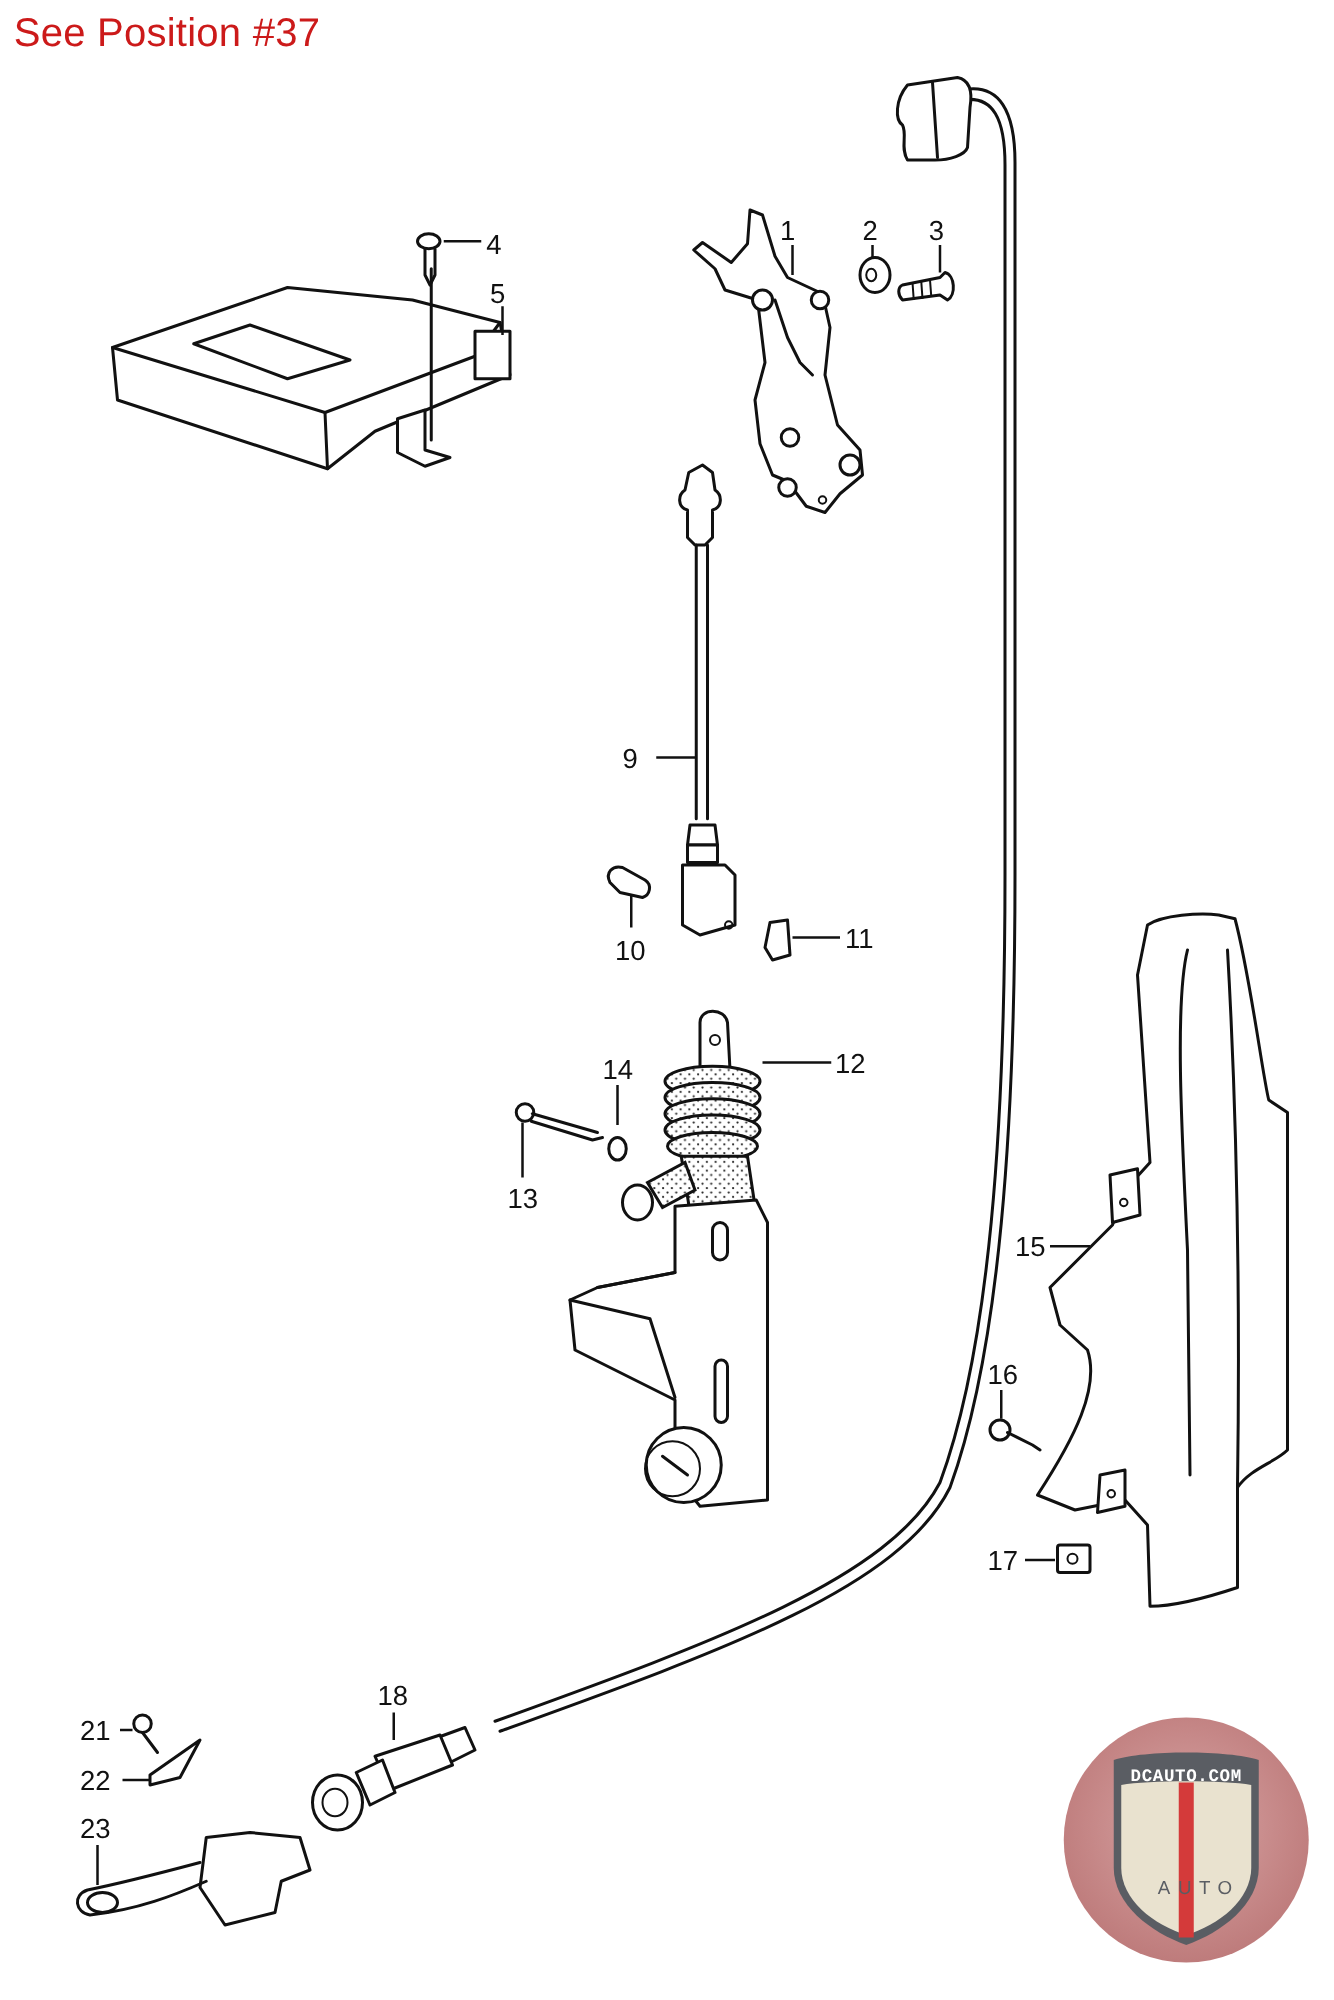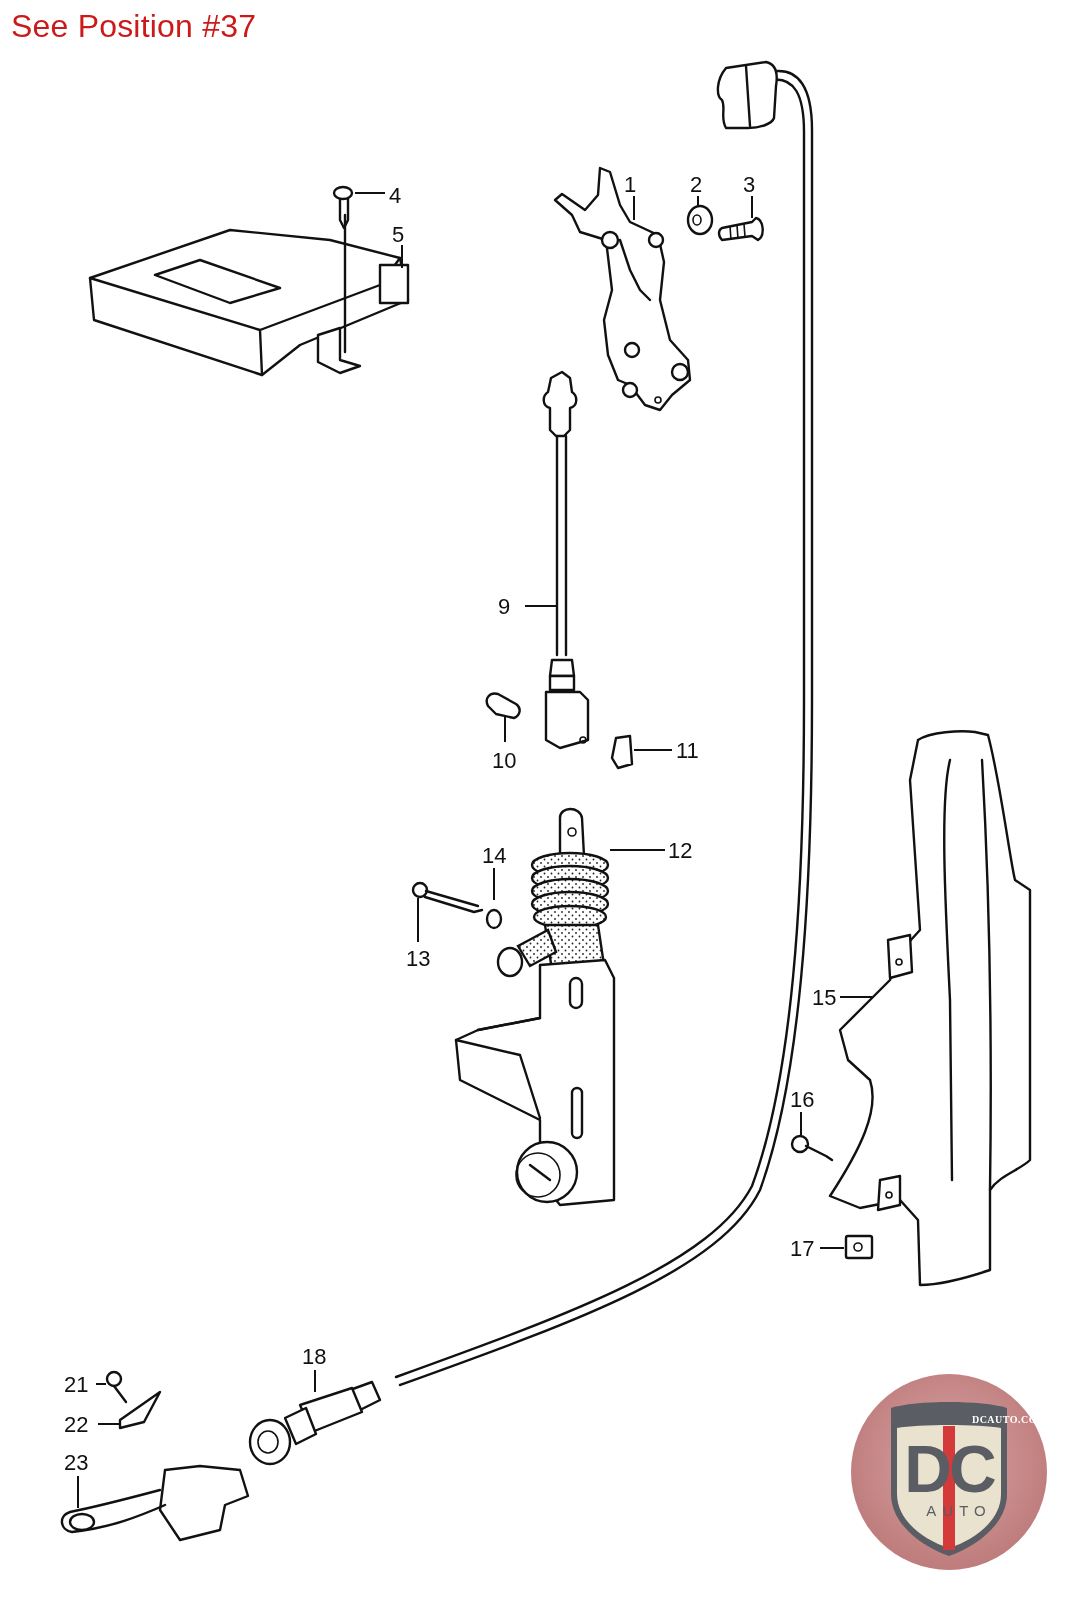--- a/index.html
+++ b/index.html
@@ -8,22 +8,22 @@
   svg.diagram { position: absolute; left: 0; top: 0; }
   svg.diagram .ln { fill: none; stroke: #111; stroke-width: 2.4; stroke-linejoin: round; stroke-linecap: round; }
   svg.diagram .fl { fill: #fff; stroke: #111; stroke-width: 2.4; stroke-linejoin: round; }
   svg.diagram .thin { fill: none; stroke: #111; stroke-width: 1.6; }
   svg.diagram .lead { stroke: #111; stroke-width: 2; fill: none; }
   svg.diagram .dots { fill: url(#dotpat); stroke: #111; stroke-width: 2.4; }
   svg.diagram text.callout { font-family: "Liberation Sans", sans-serif; font-size: 22px; fill: #111; }
   .logo { position: absolute; left: 851px; top: 1374px; width: 196px; height: 196px; border-radius: 50%;
           background: radial-gradient(circle at 50% 45%, #d8a6a6 0%, #c58686 55%, #b46d6d 100%); overflow: hidden; }
   .logo-shield { position: absolute; left: 34px; top: 24px; width: 128px; height: 160px; }
-  .logo-url { position: absolute; left: 0; top: 40px; width: 196px; text-align: right; font-family: Liberation Serif, serif;
-              font-weight: bold; font-size: 10px; color: #ffffff; letter-spacing: 0.5px; }
+  .logo-url { position: absolute; left: 0; top: 40px; width: 196px; text-align: center; font-family: Liberation Mono, monospace;
+              font-weight: bold; font-size: 14px; color: #ffffff; letter-spacing: 0.5px; }
   .logo-dc { position: absolute; left: 0; top: 62px; width: 196px; text-align: center; font-family: "Liberation Sans", sans-serif;
              font-weight: bold; font-size: 66px; line-height: 66px; color: #5a5d63; letter-spacing: -3px; }
   .logo-auto { position: absolute; left: 10px; top: 128px; width: 196px; text-align: center; font-family: "Liberation Sans", sans-serif;
                font-size: 15px; color: #5a5d63; letter-spacing: 6px; }
 </style>
 </head>
 <body>
 
 <div class="header-note">See Position #37</div>
 
@@ -214,15 +214,14 @@
   <text class="callout" x="64" y="1470">23</text>
 </svg>
 
 <div class="logo">
   <svg class="logo-shield" viewBox="0 0 128 160">
     <path d="M6,10 C30,2 98,2 122,10 L122,96 C122,126 92,148 64,158 C36,148 6,126 6,96 Z" fill="#5a5d63"></path>
     <path d="M12,30 C34,26 94,26 116,30 L116,96 C116,122 90,142 64,150 C38,142 12,122 12,96 Z" fill="#e9e2cf"></path>
     <rect x="58" y="28" width="12" height="124" fill="#d43a3a"></rect>
   </svg>
   <div class="logo-url">DCAUTO.COM</div>
-  <div class="logo-dc">DC</div>
   <div class="logo-auto">AUTO</div>
 </div>
 
 </body></html>

